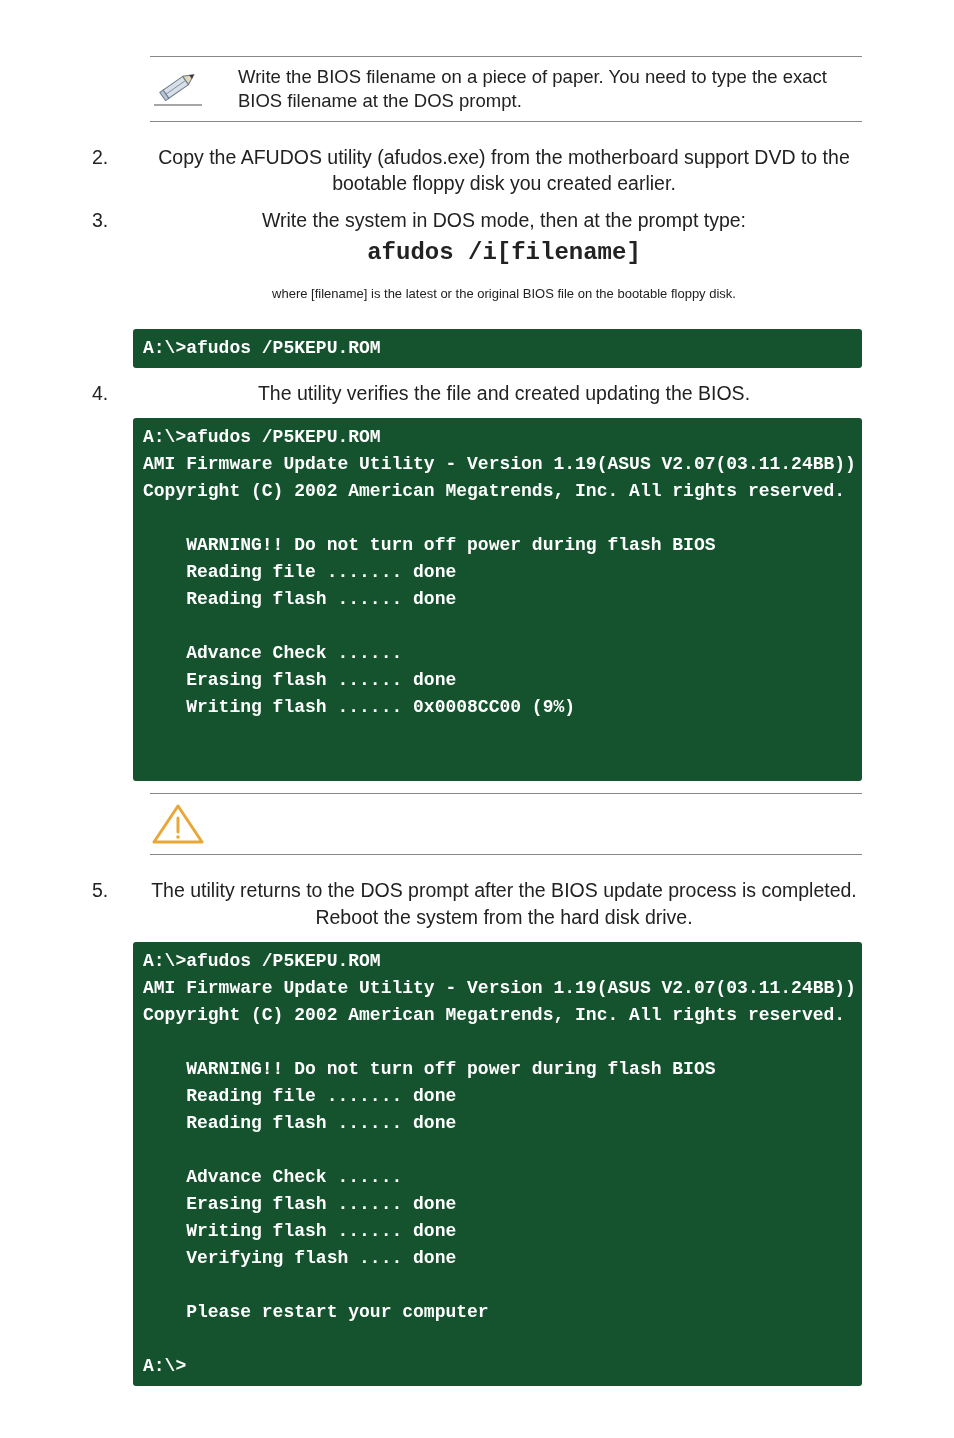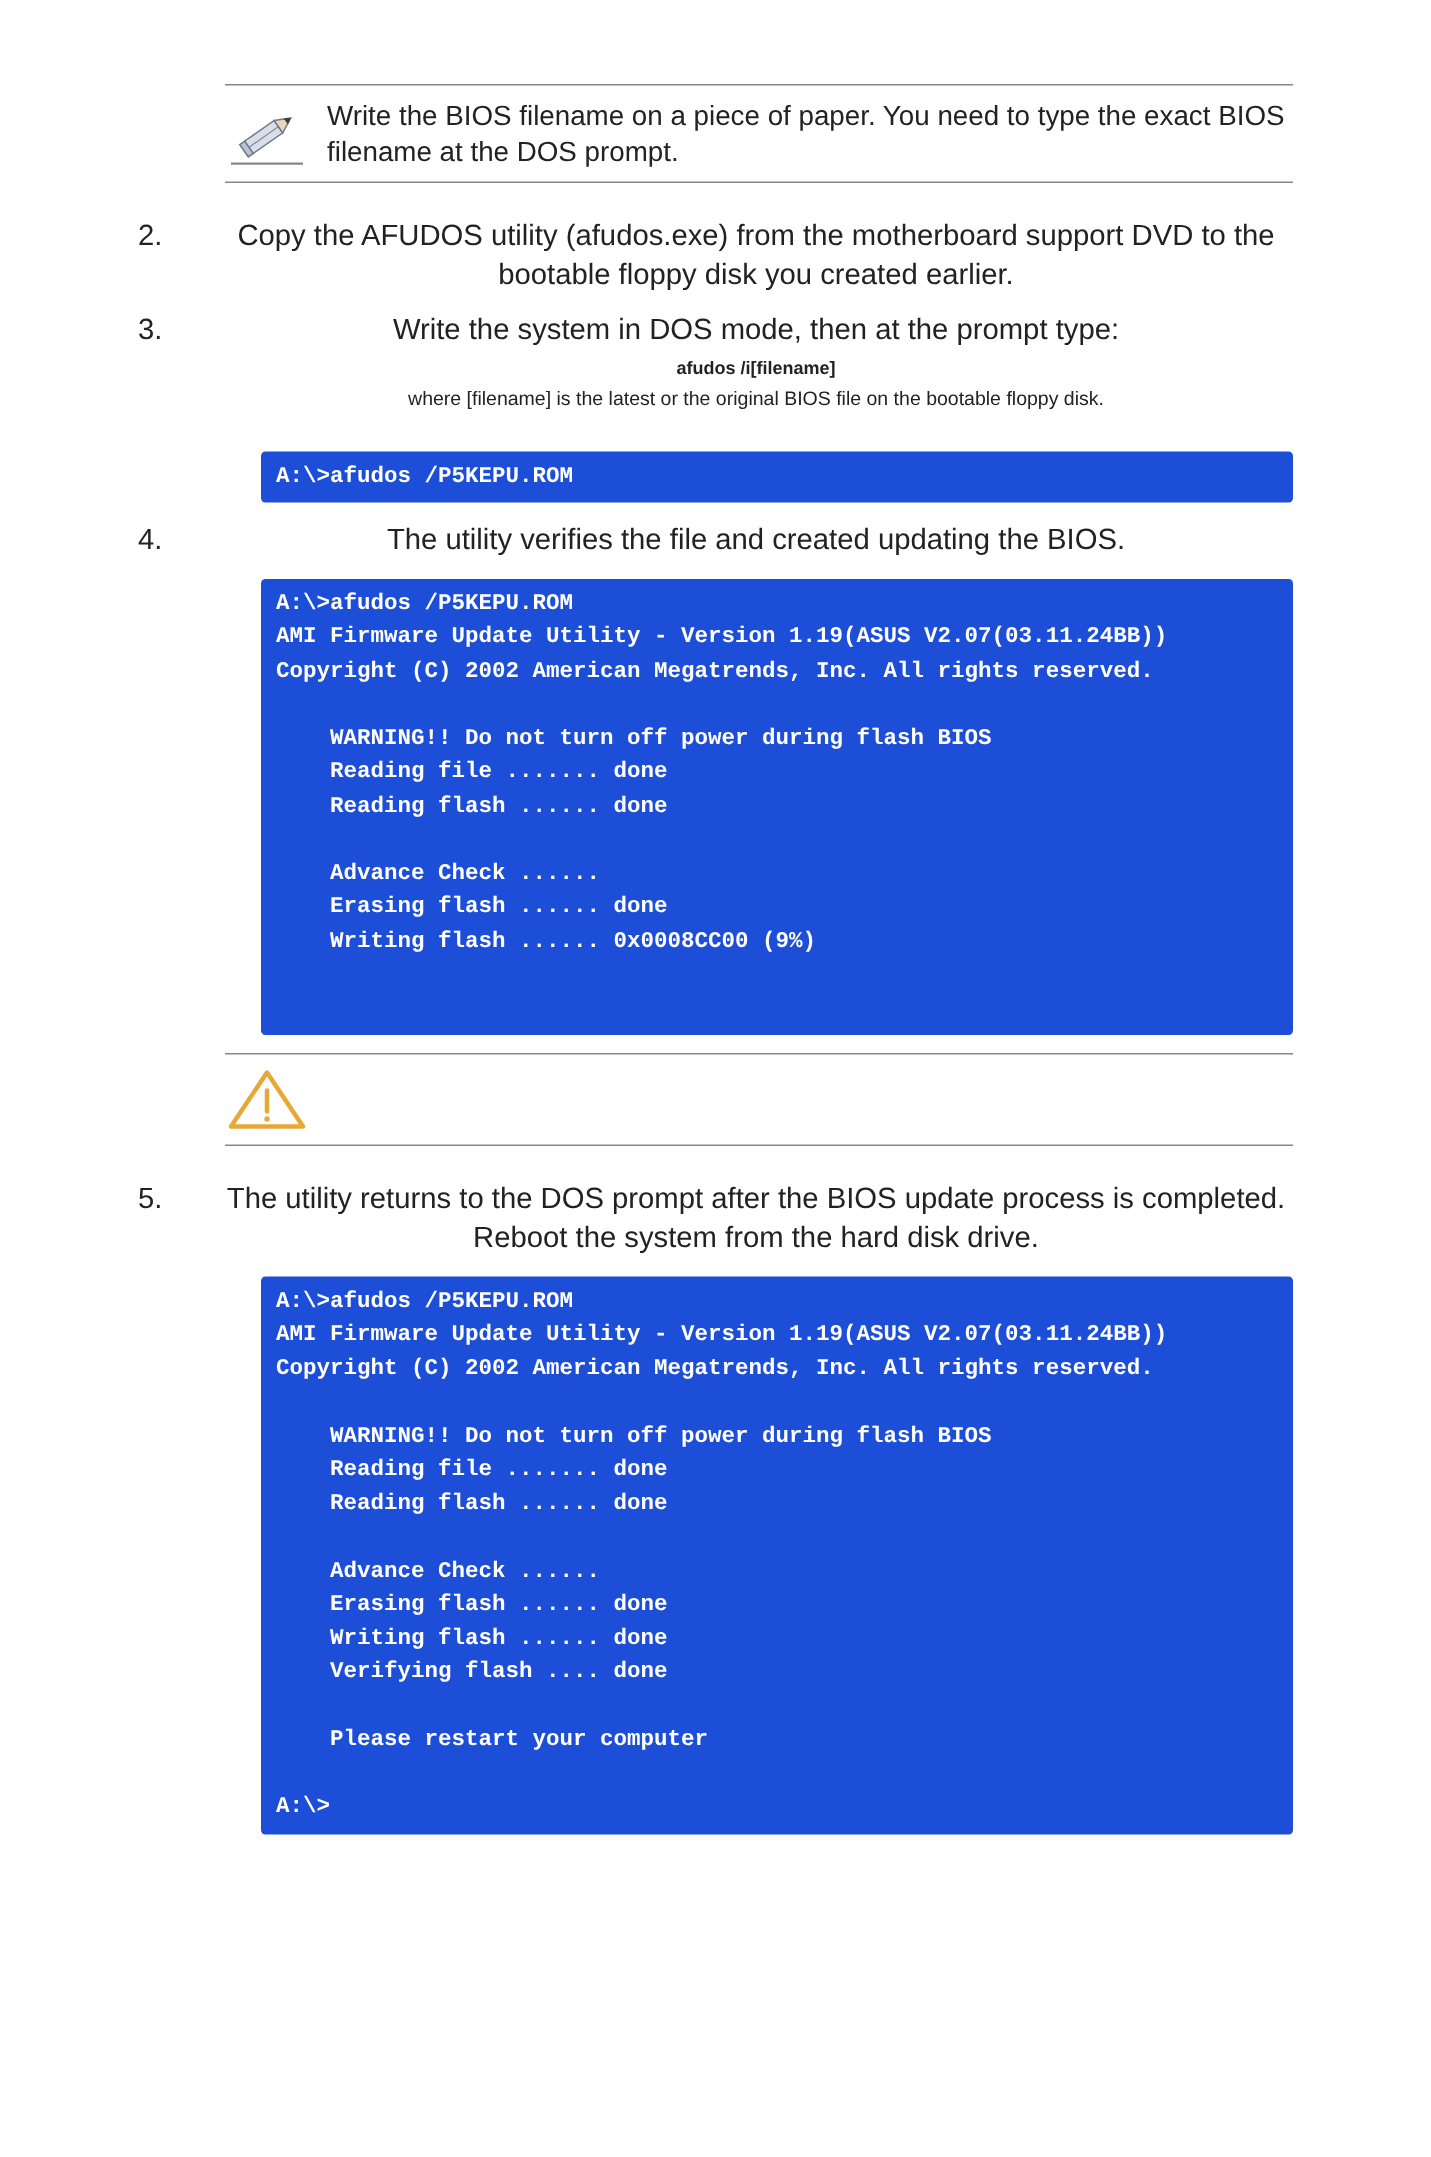--- a/index.html
+++ b/index.html
@@ -8,22 +8,22 @@
     background: #fff;
     font-family: Arial, Helvetica, sans-serif;
     color: #222;
   }
   .page {
     width: 954px;
     padding: 56px 92px 30px 92px;
   }
   .note-block {
     display: flex;
-    align-items: flex-end;
-    gap: 12px;
+    align-items: flex-start;
+    gap: 32px;
     border-top: 1px solid #888;
     border-bottom: 1px solid #888;
     padding: 8px 0;
     margin-left: 58px;
     margin-bottom: 22px;
   }
   .note-icon {
     width: 56px;
     height: 44px;
     flex-shrink: 0;
@@ -41,41 +41,41 @@
   }
   .list-num {
     width: 26px;
     flex-shrink: 0;
   }
   .list-body {
     flex: 1;
     text-align: center;
   }
   .code-inline {
-    font-family: Liberation Sans, sans-serif;
+    font-family: Liberation Mono, monospace;
     font-weight: bold;
-    font-size: 12px;
+    font-size: 24px;
     margin-top: 4px;
-    margin-bottom: 4px;
+    margin-bottom: 16px;
   }
   .para {
     font-size: 13px;
     line-height: 1.35;
     margin-bottom: 14px;
   }
   .terminal {
-    background: #1d4ed8;
+    background: #14532d;
     color: #fff;
     font-family: "Courier New", monospace;
     font-weight: bold;
-    font-size: 15px;
+    font-size: 18px;
     line-height: 1.5;
     padding: 6px 10px;
     border-radius: 3px;
-    margin: 12px 0 12px 82px;
+    margin: 12px 0 12px 41px;
     white-space: pre;
   }
   .terminal.tall1 { min-height: 200px; }
   .terminal.tall2 { min-height: 230px; }
   .footer {
     display: flex;
     justify-content: space-between;
     border-top: 1px solid #888;
     padding-top: 6px;
     margin-top: 100px;

